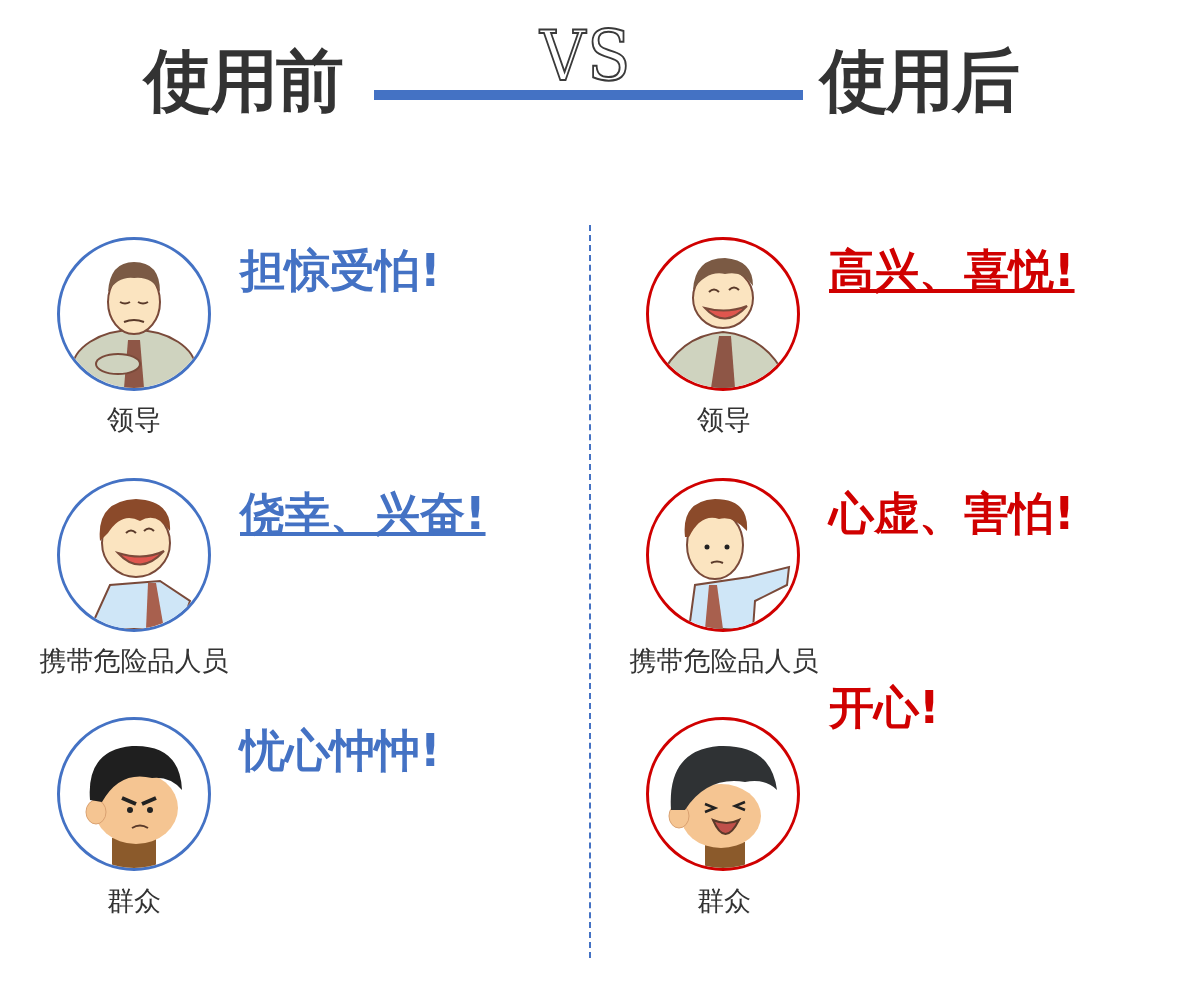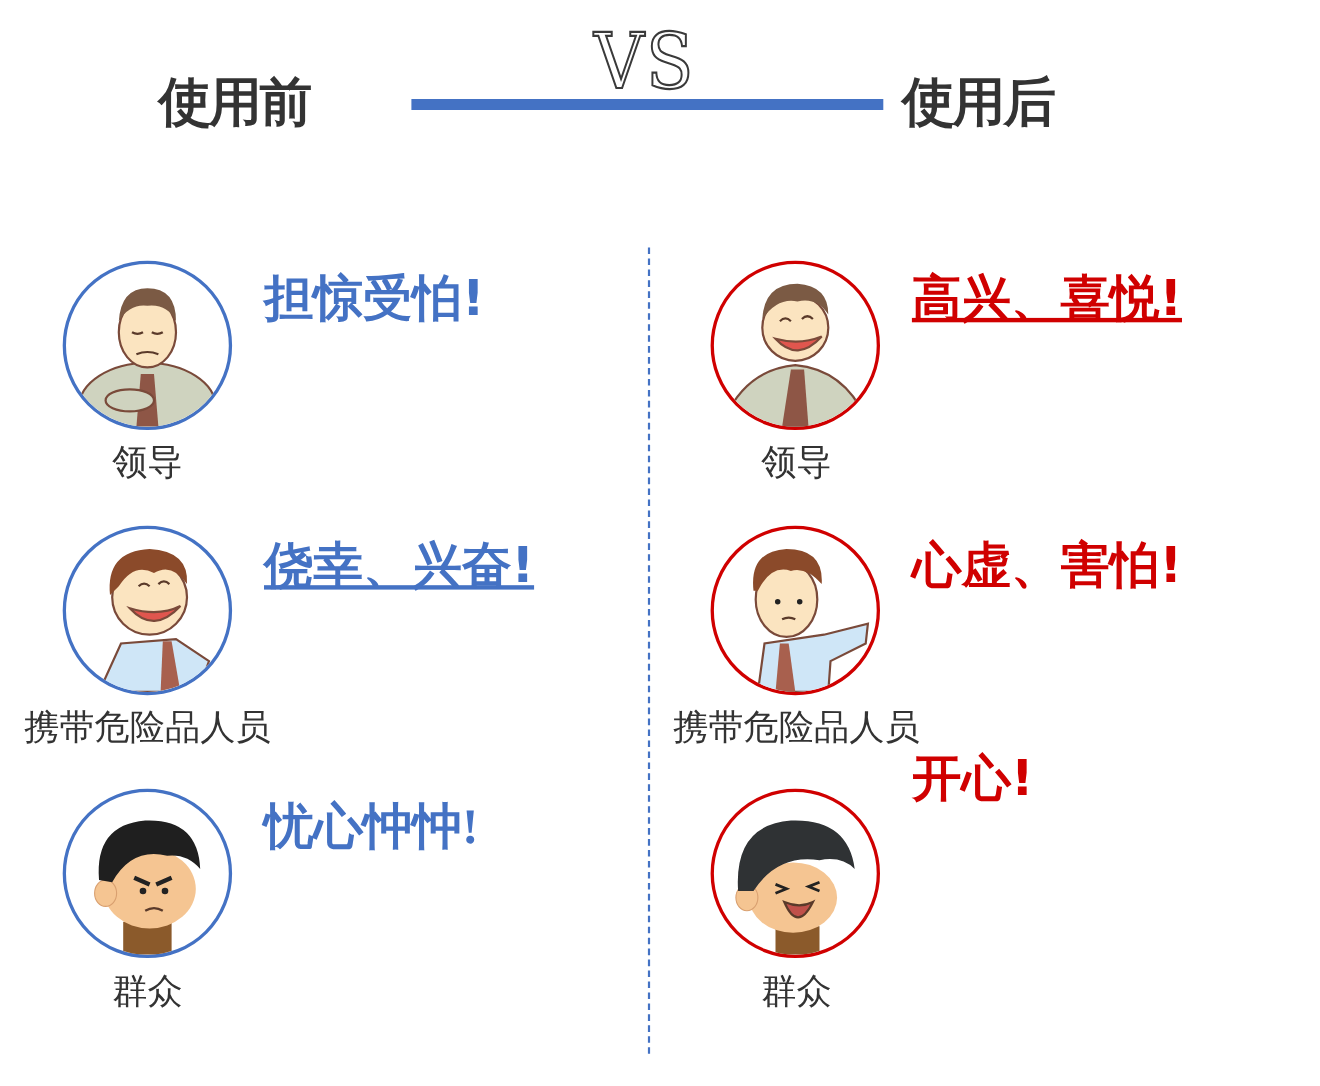--- a/index.html
+++ b/index.html
@@ -1,32 +1,32 @@
 <!DOCTYPE html>
 <html><head>
 <meta charset="utf-8">
 <style>
   html, body { margin:0; padding:0; background:#ffffff; }
   body { width:1200px; height:987px; position:relative; overflow:hidden;
          font-family:"DejaVu Sans", "Liberation Sans", sans-serif; }
-  .title { position:absolute; top:48px; font-size:48px; font-weight:bold; color:#333333;
+  .title { position:absolute; top:36px; font-size:68px; font-weight:bold; color:#333333;
            letter-spacing:-2px; line-height:90px; }
   .title.left { left:144px; }
   .title.right { left:820px; }
   .vs { position:absolute; left:540px; top:16px; font-family:"DejaVu Serif","Liberation Serif",serif;
         font-size:70px; line-height:80px; color:#ffffff; -webkit-text-stroke:2px #3a3a3a;
         letter-spacing:2px; transform:scaleX(0.9); transform-origin:left; }
   .vs-line { position:absolute; left:374px; top:90px; width:429px; height:10px; background:#4472C4; }
   .divider { position:absolute; left:589px; top:225px; width:0; height:733px;
              border-left:2px dashed #4472C4; }
   .card { position:absolute; }
   .avatar { position:absolute; width:148px; height:148px; border-radius:50%;
             border:3px solid; box-sizing:content-box; overflow:hidden; background:#fff; }
   .avatar svg { width:148px; height:148px; display:block; }
-  .label { position:absolute; width:260px; text-align:center; font-size:32px; color:#333333; line-height:30px; }
+  .label { position:absolute; width:260px; text-align:center; font-size:27px; color:#333333; line-height:30px; }
   .mood { position:absolute; font-size:45px; font-weight:bold; line-height:40px; white-space:nowrap; }
   .blue { color:#4472C4; border-color:#4472C4; }
   .red  { color:#D00000; border-color:#D00000; }
 </style>
 </head>
 <body>
 
 <div class="title left">使用前</div>
 <div class="vs">VS</div>
 <div class="vs-line"></div>
@@ -74,21 +74,21 @@
         <ellipse cx="76" cy="88" rx="42" ry="36" fill="#f5c592"></ellipse>
         <ellipse cx="36" cy="92" rx="10" ry="12" fill="#f5c592" stroke="#d9a070"></ellipse>
         <path d="M30 80 Q26 30 72 26 Q120 24 122 70 Q110 56 92 58 Q60 50 42 82Z" fill="#1f1f1f"></path>
         <path d="M62 78 l14 6 M96 78 l-14 6" stroke="#222" stroke-width="4"></path>
         <circle cx="70" cy="90" r="3" fill="#222"></circle>
           <circle cx="90" cy="90" r="3" fill="#222"></circle>
         <path d="M72 108 q8 -5 16 0" stroke="#5a3a2a" stroke-width="2" fill="none"></path>
       </svg>
     </div>
     <div class="label" style="left:4px;top:886px;">群众</div>
-    <div class="mood blue" style="left:240px;top:731px;font-family:Liberation Serif, serif;">忧心忡忡!</div>
+    <div class="mood blue" style="left:240px;top:731px;">忧心忡忡!</div>
   </div>
 </div>
 
 <div>
 
   <div class="card">
     <div class="avatar red" style="left:646px;top:237px;">
       <svg viewBox="0 0 148 148">
         <path d="M10 140 Q30 96 74 92 Q118 96 138 140 L138 148 L10 148Z" fill="#cfd3bf" stroke="#7a4a3a" stroke-width="2"></path>
         <polygon points="70,96 82,96 86,148 62,148" fill="#8e5646"></polygon>

